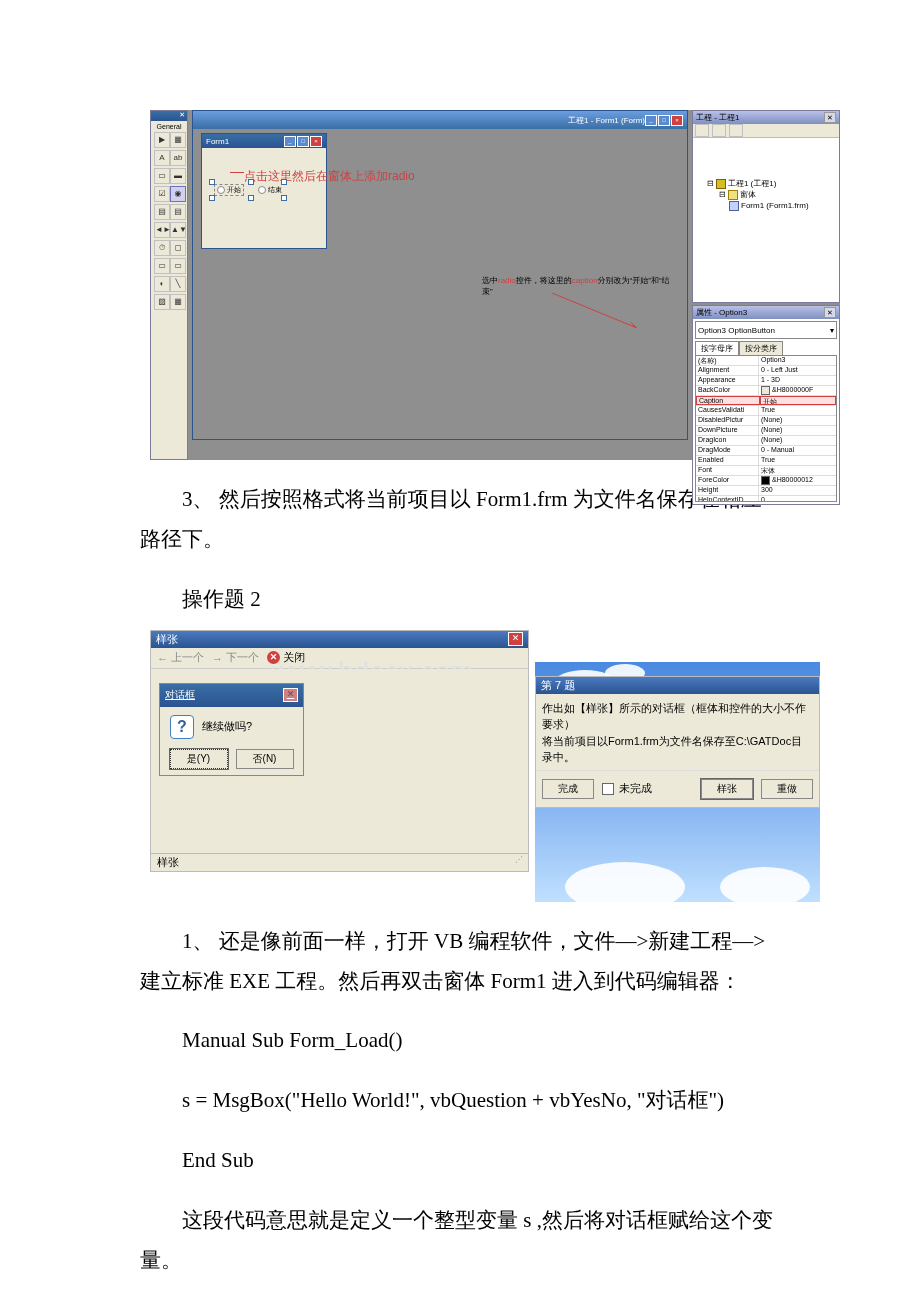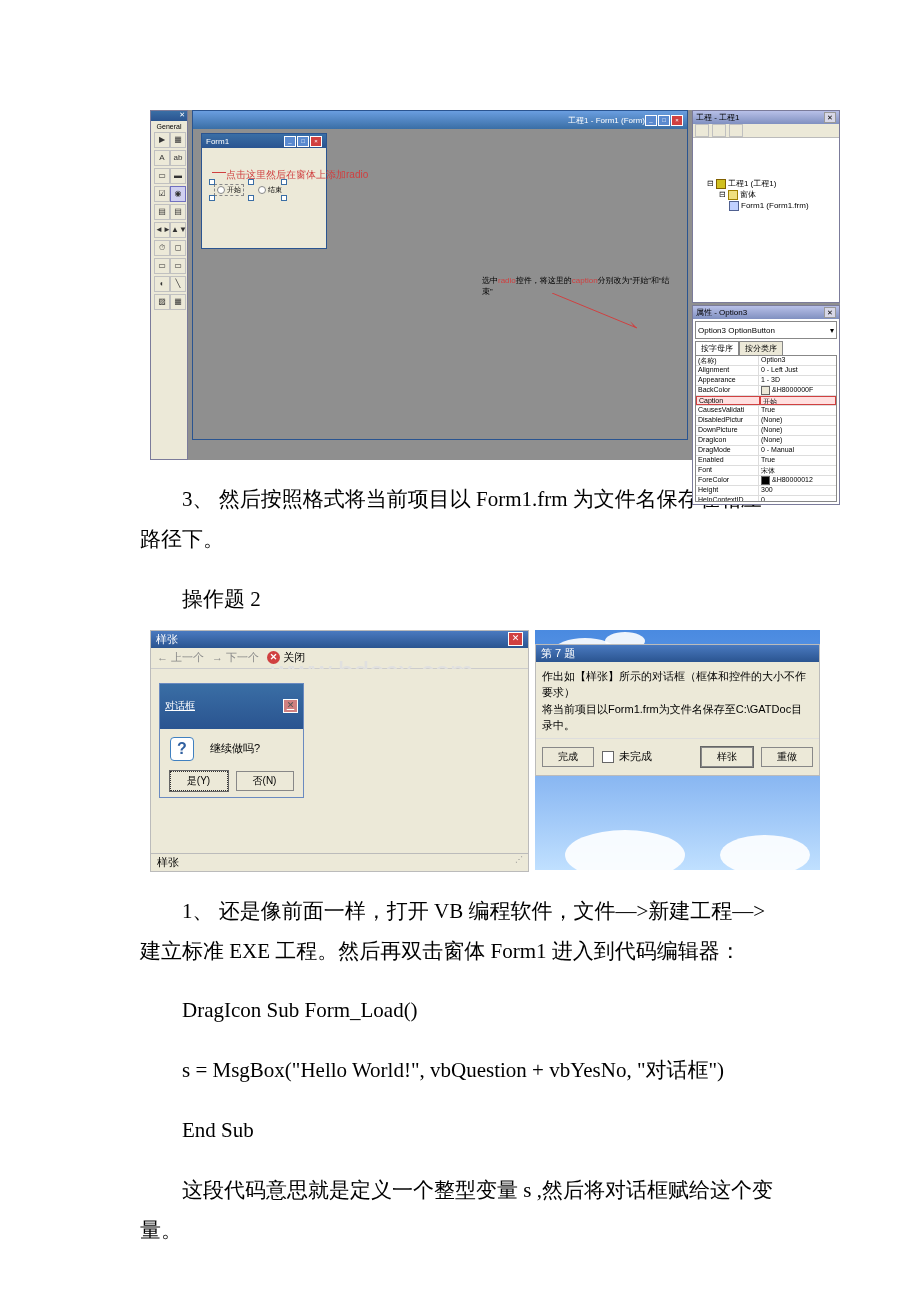--- a/index.html
+++ b/index.html
@@ -165,23 +165,23 @@
   .handle {
     position: absolute;
     width: 4px;
     height: 4px;
     background: #fff;
     border: 1px solid #3a6ea5;
   }
   
   .annotation1 {
     position: absolute;
-    left: 24px;
+    left: 42px;
     top: 20px;
-    font-size: 10px;
+    font-size: 12px;
     color: #d04040;
     white-space: nowrap;
   }
   .annotation1::before {
     content: "";
     position: absolute;
     left: -14px;
     top: 4px;
     width: 14px;
     height: 0;
@@ -420,21 +420,21 @@
     top: 14px;
     width: 143px;
     border: 1px solid #6a8ac0;
     background: #ece9d8;
   }
   .dialog-title {
     background: linear-gradient(#3a6ea5,#2a5490);
     color: #fff;
     height: 15px;
     font-size: 10px;
-    padding: 15px 5px;
+    padding: 4px 5px;
     display: flex;
     justify-content: space-between;
     align-items: center;
     text-decoration: underline;
   }
   .dlg-close {
     width: 13px;
     height: 12px;
     background: #d08080;
     border: 1px solid #fff;
@@ -442,21 +442,21 @@
     text-align: center;
     line-height: 11px;
     color: #555;
   }
   .dialog-body {
     padding: 8px 6px 6px 6px;
   }
   .dlg-msg {
     display: flex;
     align-items: center;
-    gap: 16px;
+    gap: 8px;
     font-size: 11px;
     margin-bottom: 10px;
     padding-left: 4px;
   }
   .q-icon {
     width: 22px;
     height: 22px;
     border: 1px solid #4080c0;
     border-radius: 4px;
     background: #fff;
@@ -499,20 +499,21 @@
     background: #ece9d8;
     display: flex;
     justify-content: space-between;
   }
   
   .sample-right {
     width: 285px;
     height: 240px;
     display: flex;
     flex-direction: column;
+    margin-top: 32px;
   }
   .sky {
     flex: 1;
     background: linear-gradient(#4a8ae0, #80b0f0 55%, #c0e0ff);
     position: relative;
     overflow: hidden;
   }
   .cloud {
     position: absolute;
     background: #fff;
@@ -829,18 +830,18 @@
             <div style="flex:1"></div>
             <div class="qbtn def">样张</div>
             <div class="qbtn">重做</div>
           </div>
         </div>
       </div>
     </div>
   </div>
 
   <div class="para">1、 还是像前面一样，打开 VB 编程软件，文件—&gt;新建工程—&gt;建立标准 EXE 工程。然后再双击窗体 Form1 进入到代码编辑器：</div>
-  <div class="para">DragIcon Sub Form_Load()</div>
+  <div class="para">Manual Sub Form_Load()</div>
   <div class="para">s = MsgBox("Hello World!", vbQuestion + vbYesNo, "对话框")</div>
   <div class="para">End Sub</div>
   <div class="para">这段代码意思就是定义一个整型变量 s ,然后将对话框赋给这个变量。</div>
 
 </div>
 
 </body></html>

